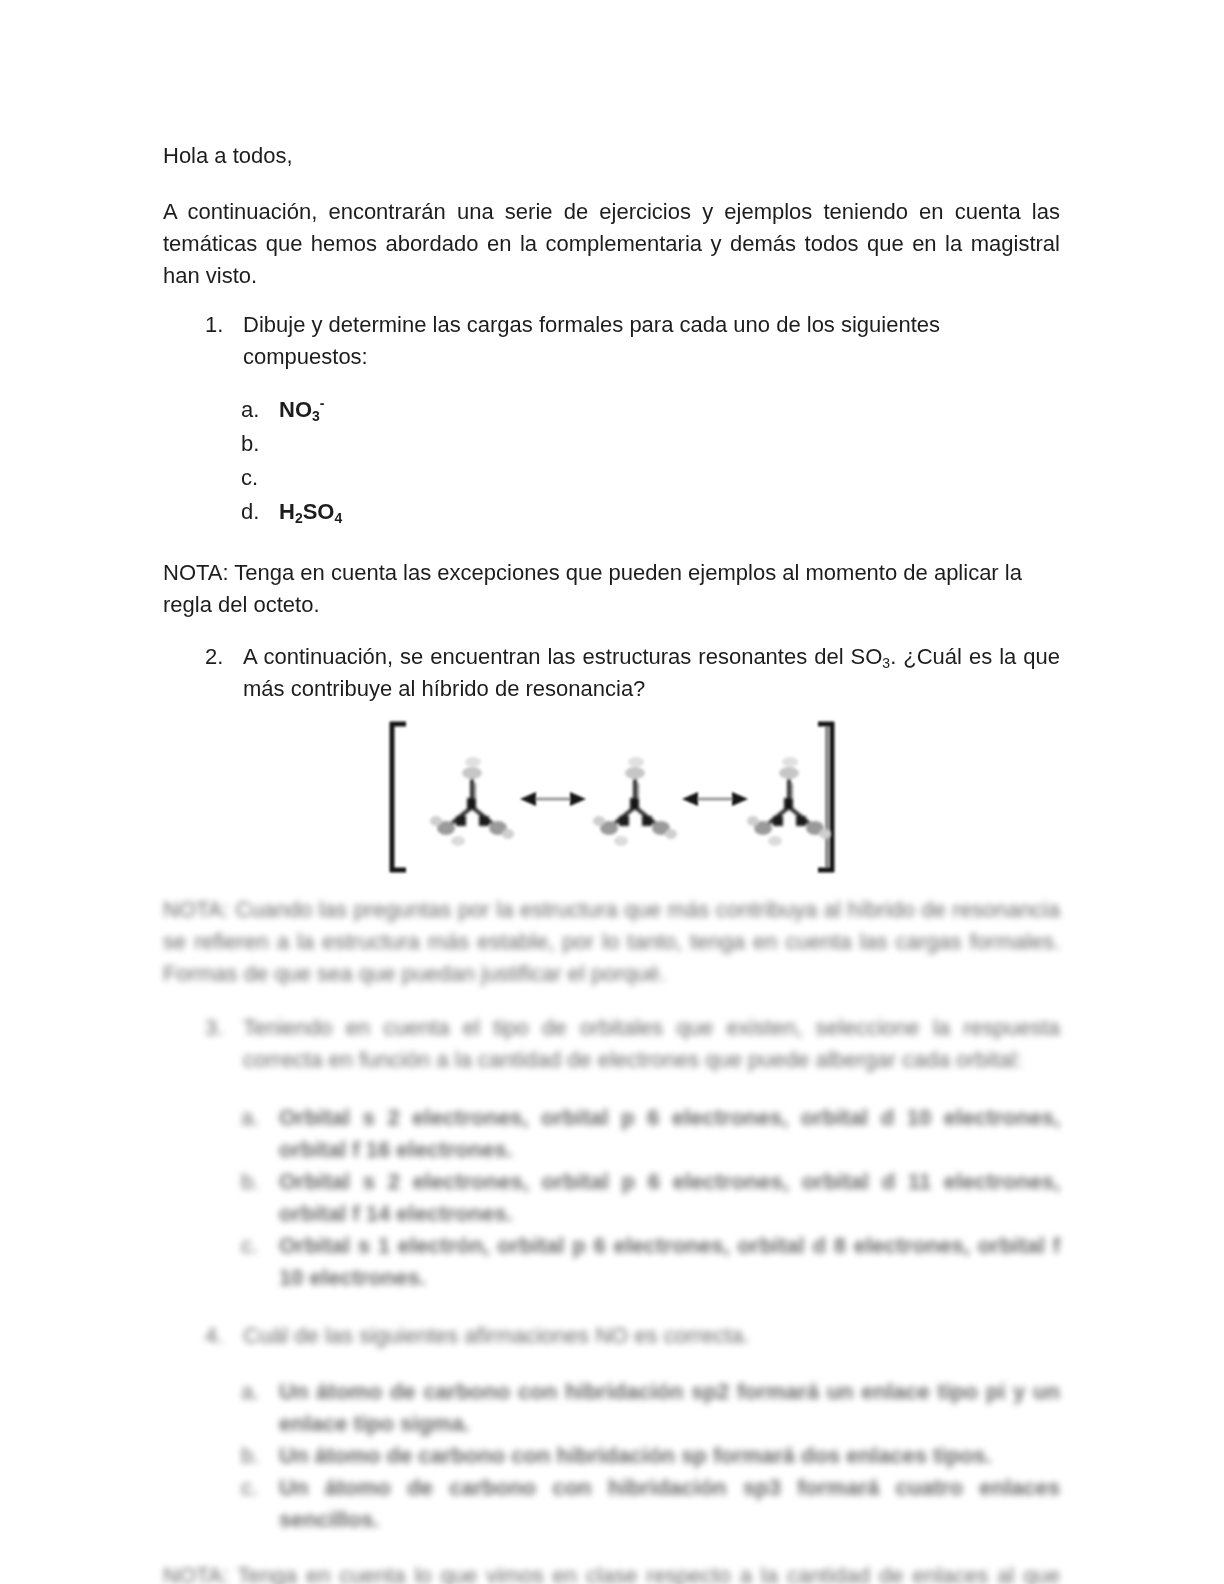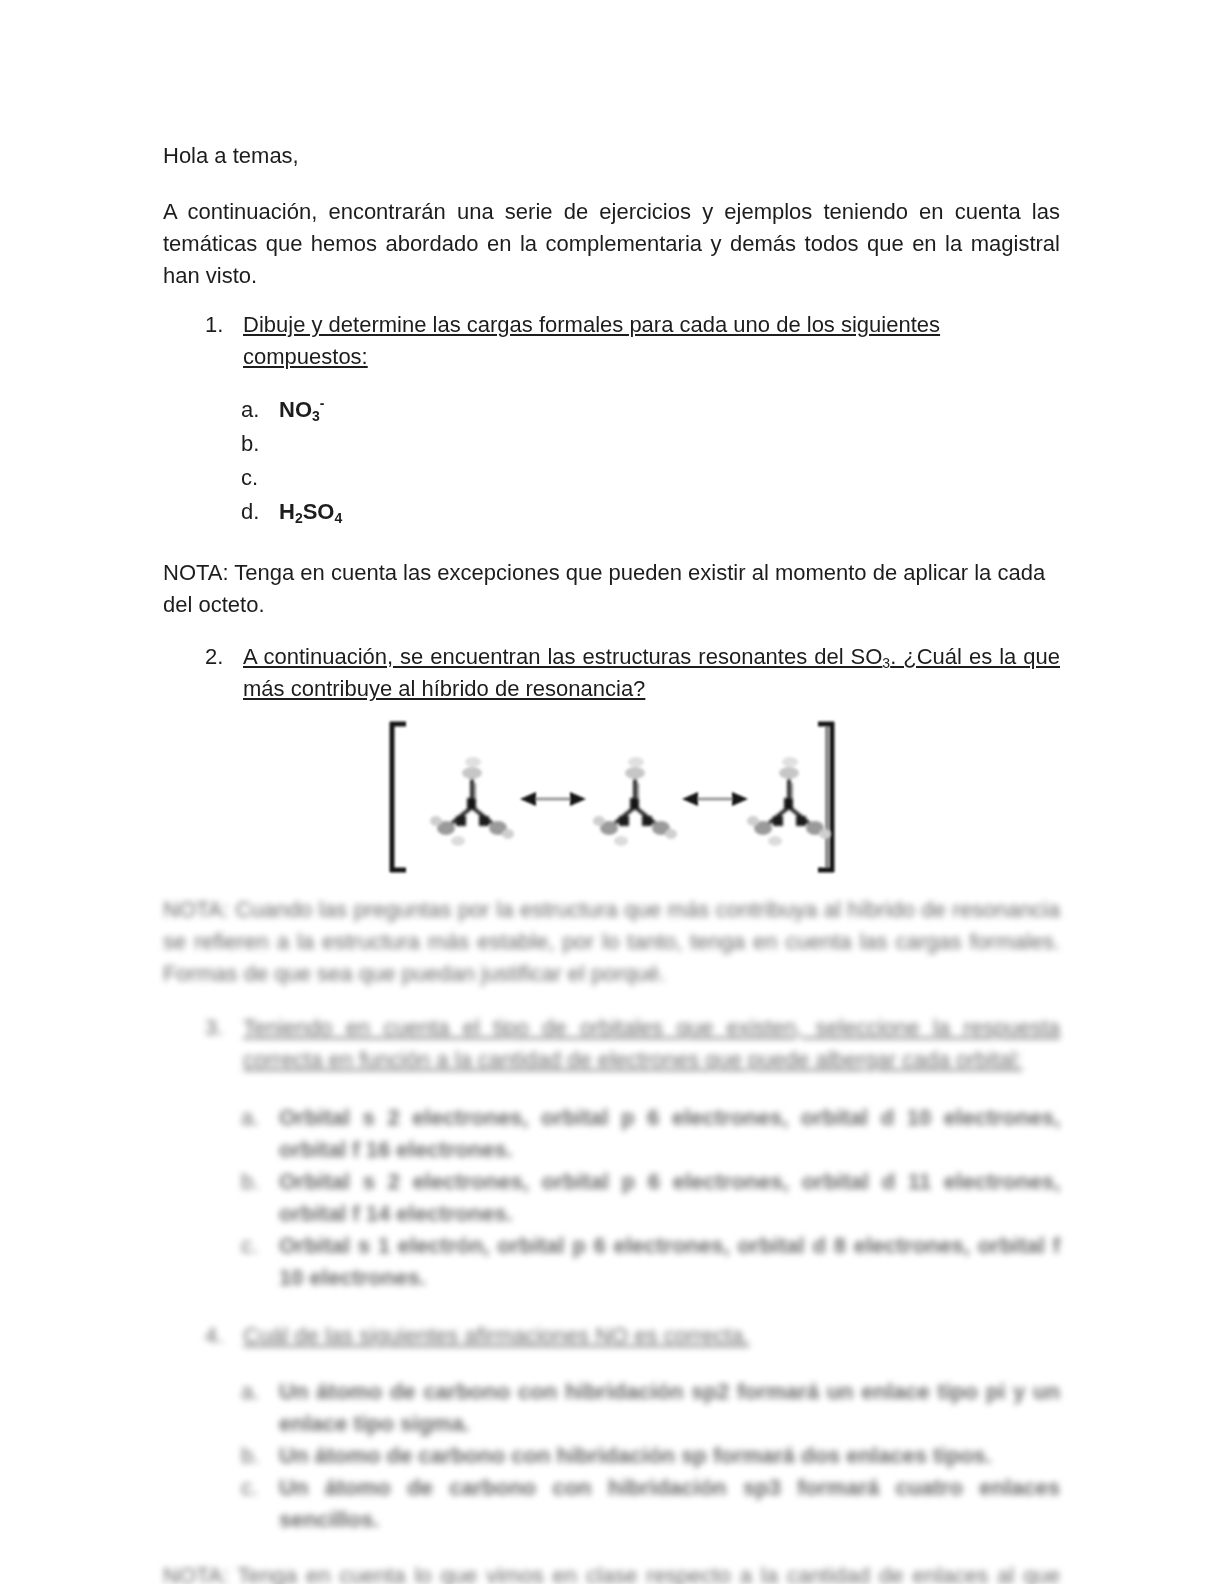--- a/index.html
+++ b/index.html
@@ -10,21 +10,21 @@
     -webkit-font-smoothing:antialiased;
   }
   .content { padding:140px 164px 0 163px; }
 
   p.para { margin:0 0 24px 0; }
   .justify { text-align:justify; }
 
   
   .q-row { display:flex; padding-left:42px; }
   .q-num { width:38px; flex-shrink:0; }
-  .q-text { flex:1;text-decoration:underline; }
+  .q-text { flex:1; }
 
   
   .opt-row { display:flex; padding-left:78px; }
   .opt-letter { width:38px; flex-shrink:0; }
   .opt-text { flex:1;font-weight:bold; }
 
   sub.fsub { font-size:14px; line-height:0; vertical-align:-4px; }
   sup.fsup { font-size:14px; line-height:0; vertical-align:9px; }
 
   .compound-list { margin:20px 0 28px 0; }
@@ -41,21 +41,21 @@
   .blurred { filter: blur(3.2px); color:#6a6a6a; }
   .blurred-block { margin:0 0 22px 0; }
   .blur-q { margin:0 0 26px 0; }
   .blur-opts .opt-row { margin:0; }
 </style>
 </head>
 <body>
 
 <div class="content">
 
-  <p class="para">Hola a temas,</p>
+  <p class="para">Hola a todos,</p>
 
   <p class="para justify" style="margin-bottom:17px">A continuación, encontrarán una serie de ejercicios y ejemplos teniendo en cuenta las temáticas que hemos abordado en la complementaria y demás todos que en la magistral han visto.</p>
 
   <div class="q-row">
     <span class="q-num">1.</span>
     <span class="q-text">Dibuje y determine las cargas formales para cada uno de los siguientes compuestos:</span>
   </div>
 
   <div class="compound-list">
     <div class="opt-row">
@@ -67,21 +67,21 @@
     </div>
     <div class="opt-row">
       <span class="opt-letter">c.</span>
     </div>
     <div class="opt-row">
       <span class="opt-letter">d.</span>
       <span class="opt-text"><span>H</span><sub class="fsub">2</sub><span>SO</span><sub class="fsub">4</sub><sup class="fsup"></sup></span>
     </div>
   </div>
 
-  <p class="nota">NOTA: Tenga en cuenta las excepciones que pueden existir al momento de aplicar la cada del octeto.</p>
+  <p class="nota">NOTA: Tenga en cuenta las excepciones que pueden ejemplos al momento de aplicar la regla del octeto.</p>
 
   <div class="q-row q2-block">
     <span class="q-num">2.</span>
     <span class="q-text justify"><span>A continuación, se encuentran las estructuras resonantes del SO</span><sub class="fsub">3</sub><span>. ¿Cuál es la que más contribuye al híbrido de resonancia?</span></span>
   </div>
 
   <div class="figure-wrap">
     <svg width="470" height="160" viewBox="0 0 470 160">
       <defs>
         <filter id="fb1" x="-40%" y="-40%" width="180%" height="180%">

